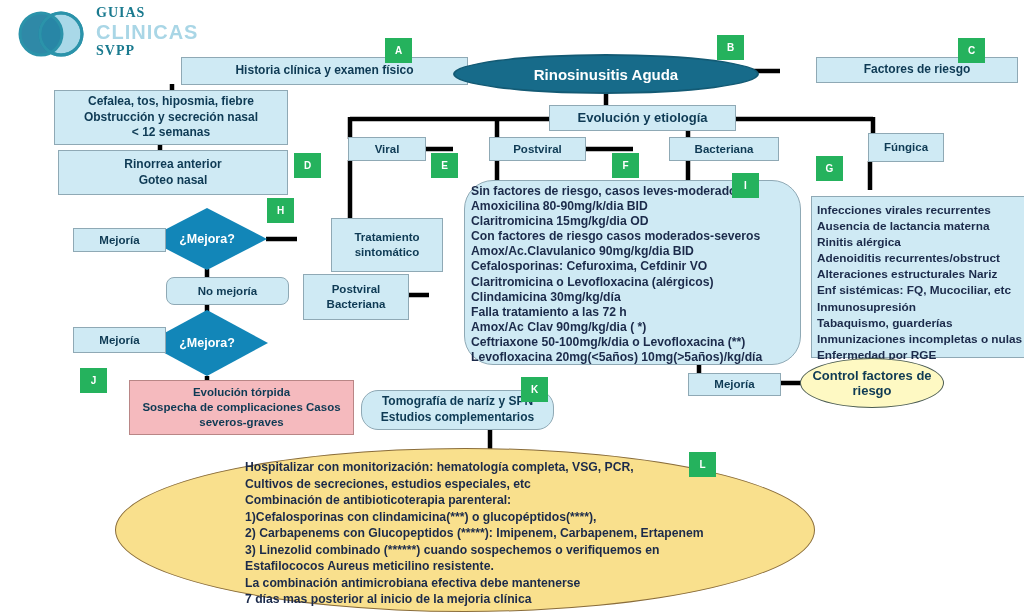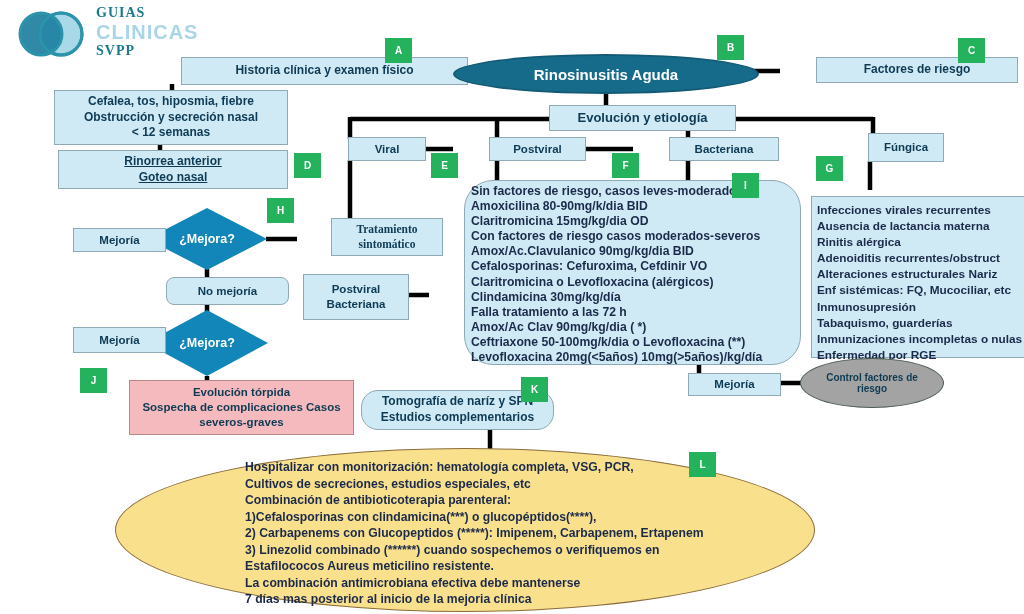--- a/index.html
+++ b/index.html
@@ -11,21 +11,21 @@
        font-weight:bold;color:#0e3a54;font-size:11.5px;line-height:1.3;z-index:2;margin-left:36px;}
   .list-box{align-items:flex-start;text-align:left;justify-content:flex-start;color:#1b2a4a;}
   .glabel{position:absolute;width:27px;height:25px;background:#25b25d;color:#ffffff;z-index:4;
           display:flex;align-items:center;justify-content:center;font-size:10px;font-weight:bold;}
   .diamond{position:absolute;clip-path:polygon(50% 0,100% 50%,50% 100%,0 50%);background:#1286b8;
            color:#ffffff;display:flex;align-items:center;justify-content:center;font-weight:bold;
            font-size:12.5px;z-index:2;}
   .ellipse{position:absolute;border-radius:50%;display:flex;flex-direction:column;align-items:center;
            justify-content:center;text-align:center;font-weight:bold;z-index:2;box-sizing:border-box;}
   #title-ellipse{background:#176b8a;border:2px solid #135a74;color:#ffffff;font-size:15px;}
-  #green-ellipse{background:#a3a3a3;border:1.5px solid #4a5b52;color:#0e3a54;font-size:10px;}
+  #green-ellipse{background:#fef9c3;border:1.5px solid #4a5b52;color:#0e3a54;font-size:13px;}
   #yellow-ellipse{background:#f9e08d;border:1.5px solid #8a6d3b;z-index:1;}
   #pink-box{background:#f5babe;border:1.5px solid #b98686;}
   #hosp-text{position:absolute;left:245px;top:459px;width:560px;text-align:left;font-weight:bold;
              color:#1b2a4a;font-size:12.2px;line-height:16.5px;z-index:2;}
   #bigbox{padding:3px 16px 0 6px;font-size:12.2px;line-height:15.1px;border-radius:29px;}
   #riskbox{padding:5px 0 0 5px;font-size:11.8px;line-height:16.1px;}
   #logo{position:absolute;left:12px;top:6px;z-index:2;display:flex;align-items:flex-start;}
   #logo-text{margin-left:6px;text-align:left;line-height:1;}
   .logo-l1{font-family:"Liberation Serif", serif;font-weight:bold;color:#1a7a8f;font-size:14px;letter-spacing:1px;}
   .logo-l2{font-weight:bold;color:#a9d6e6;font-size:20px;letter-spacing:1px;margin-top:2px;}
@@ -91,21 +91,21 @@
   <div class="glabel" style="left:717px;top:35px;">B</div>
 
   <div class="box" style="left:780px;top:57px;width:202px;height:26px;font-size:12px;">Factores de riesgo</div>
   <div class="glabel" style="left:958px;top:38px;">C</div>
 
   <div class="box" style="left:18px;top:90px;width:234px;height:55px;font-size:12px;">
     <div>Cefalea, tos, hiposmia, fiebre</div>
     <div>Obstrucción y secreción nasal</div>
     <div>&lt; 12 semanas</div>
   </div>
-  <div class="box" style="left:22px;top:150px;width:230px;height:39px;font-size:12px;text-decoration:underline;">
+  <div class="box" style="left:22px;top:150px;width:230px;height:45px;font-size:12px;">
     <div>Rinorrea anterior</div>
     <div>Goteo nasal</div>
   </div>
 
   <div class="box" style="left:513px;top:105px;width:187px;height:26px;font-size:13px;">Evolución y etiología</div>
 
   <div class="box" style="left:312px;top:137px;width:78px;height:24px;">Viral</div>
   <div class="glabel" style="left:294px;top:153px;">D</div>
 
   <div class="box" style="left:453px;top:137px;width:97px;height:24px;">Postviral</div>
@@ -139,21 +139,21 @@
     <div>Rinitis alérgica</div>
     <div>Adenoiditis recurrentes/obstruct</div>
     <div>Alteraciones estructurales Nariz</div>
     <div>Enf sistémicas: FQ, Mucociliar, etc</div>
     <div>Inmunosupresión</div>
     <div>Tabaquismo, guarderías</div>
     <div>Inmunizaciones incompletas o nulas</div>
     <div>Enfermedad por RGE</div>
   </div>
 
-  <div class="box" style="left:295px;top:218px;width:112px;height:38px;font-family:Liberation Serif, serif;">
+  <div class="box" style="left:295px;top:218px;width:112px;height:54px;">
     <div>Tratamiento</div>
     <div>sintomático</div>
   </div>
   <div class="glabel" style="left:267px;top:198px;">H</div>
 
   <div class="diamond" style="left:147px;top:208px;width:120px;height:62px;">¿Mejora?</div>
   <div class="box" style="left:37px;top:228px;width:93px;height:24px;">Mejoría</div>
 
   <div class="box" style="left:130px;top:277px;width:123px;height:28px;border-radius:8px;">No mejoría</div>
   <div class="box" style="left:267px;top:274px;width:106px;height:46px;">

